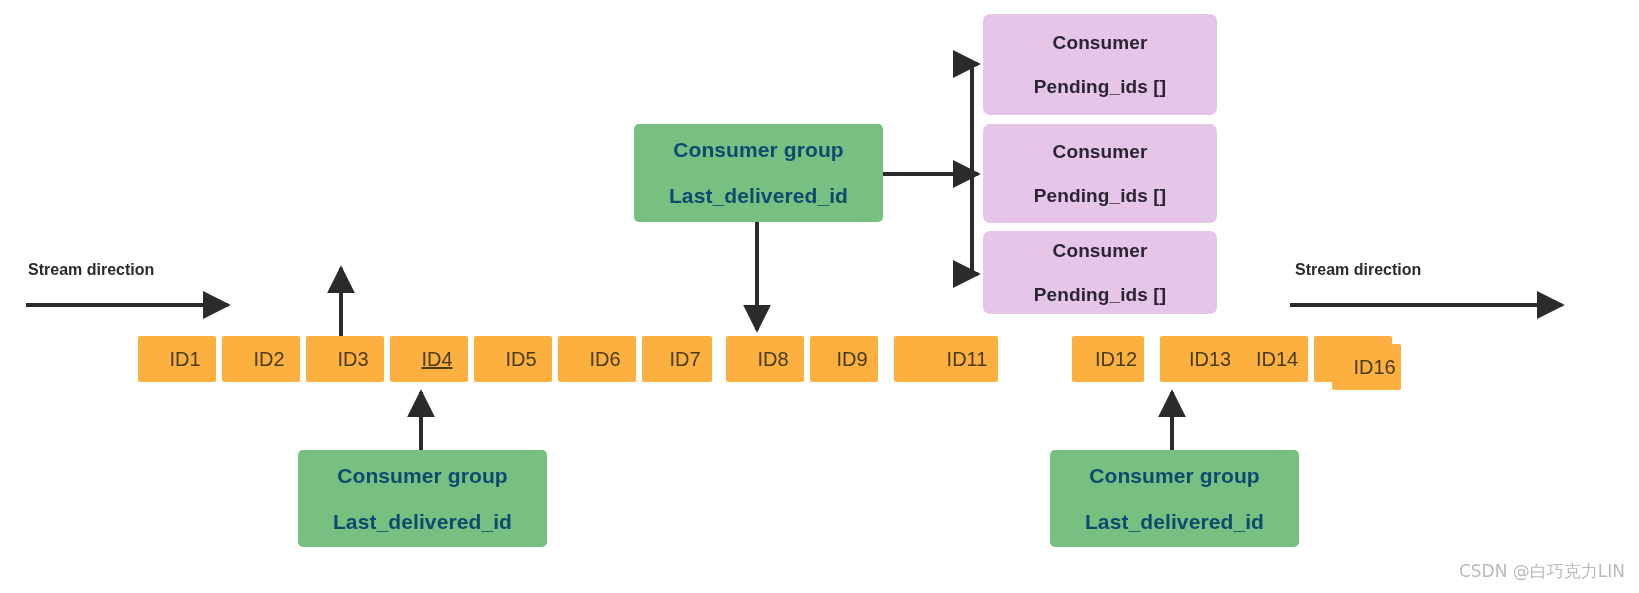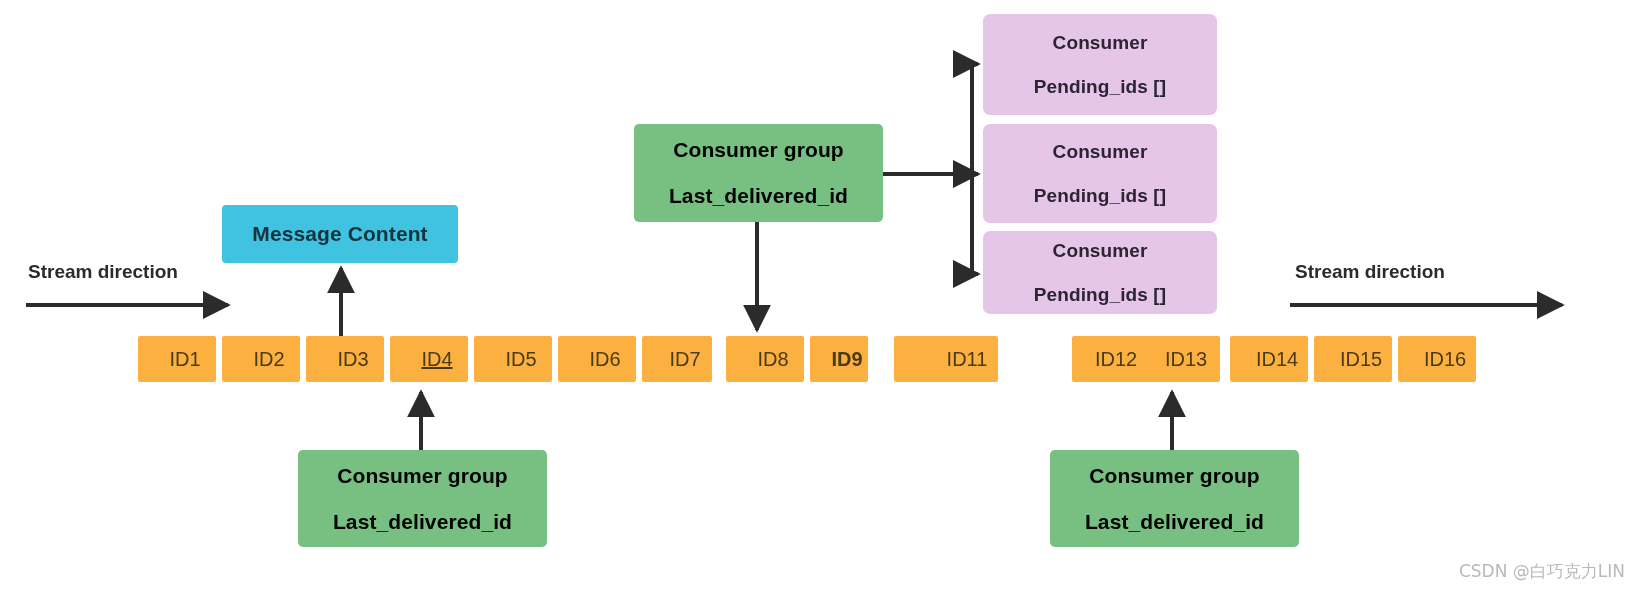--- a/index.html
+++ b/index.html
@@ -60,37 +60,37 @@
     border-radius: 4px;
     font-size: 21px;
     color: #17333c;
   }
 
   
   .cg-box {
     background: #78c082;
     border-radius: 5px;
     font-size: 21px;
-    color: #000000;
+    color: #0c4a6e;
   }
   .cg-box .line1 { margin-bottom: 22px; }
 
   
   .cons-box {
     background: #e5c6e8;
     border-radius: 7px;
     font-size: 19px;
     color: #2c2433;
   }
   .cons-box .line1 { margin-bottom: 22px; }
 
   
   .stream-label {
     position: absolute;
-    font-size: 19px;
+    font-size: 16px;
     font-weight: bold;
     color: #2b2b2b;
     white-space: nowrap;
   }
 
   
   .watermark {
     position: absolute;
     right: 14px;
     bottom: 10px;
@@ -140,32 +140,29 @@
   <div class="stream-label" style="left:1295px; top:261px;">Stream direction</div>
 
   <div class="id-cell" style="left:138px; width:78px;">ID1</div>
   <div class="id-cell" style="left:222px; width:78px;">ID2</div>
   <div class="id-cell" style="left:306px; width:78px;">ID3</div>
   <div class="id-cell" style="left:390px; width:78px;text-decoration:underline;">ID4</div>
   <div class="id-cell" style="left:474px; width:78px;">ID5</div>
   <div class="id-cell" style="left:558px; width:78px;">ID6</div>
   <div class="id-cell" style="left:642px; width:70px;">ID7</div>
   <div class="id-cell" style="left:726px; width:78px;">ID8</div>
-  <div class="id-cell" style="left:810px; width:58px;font-weight:bold;">ID9</div>
+  <div class="id-cell" style="left:810px; width:68px;">ID9</div>
   <div class="id-cell" style="left:894px; width:94px;">ID10</div>
   <div class="id-cell" style="left:920px; width:78px;">ID11</div>
   <div class="id-cell" style="left:1072px; width:72px;">ID12</div>
-  <div class="id-cell" style="left:1136px; width:84px;">ID13</div>
+  <div class="id-cell" style="left:1160px; width:84px;">ID13</div>
   <div class="id-cell" style="left:1230px; width:78px;">ID14</div>
   <div class="id-cell" style="left:1314px; width:78px;">ID15</div>
-  <div class="id-cell" style="left:1398px; width:78px;">ID16</div>
+  <div class="id-cell" style="left:1332px; width:69px;margin-top:8px;">ID16</div>
 
-  <div class="box msg-box" style="left:222px; top:205px; width:236px; height:58px;">
-    <span>Message Content</span>
-  </div>
 
   <div class="box cg-box" style="left:634px; top:124px; width:249px; height:98px;">
     <span class="line1">Consumer group</span>
     <span class="line2">Last_delivered_id</span>
   </div>
 
   <div class="box cons-box" style="left:983px; top:14px; width:234px; height:101px;">
     <span class="line1">Consumer</span>
     <span class="line2">Pending_ids []</span>
   </div>

